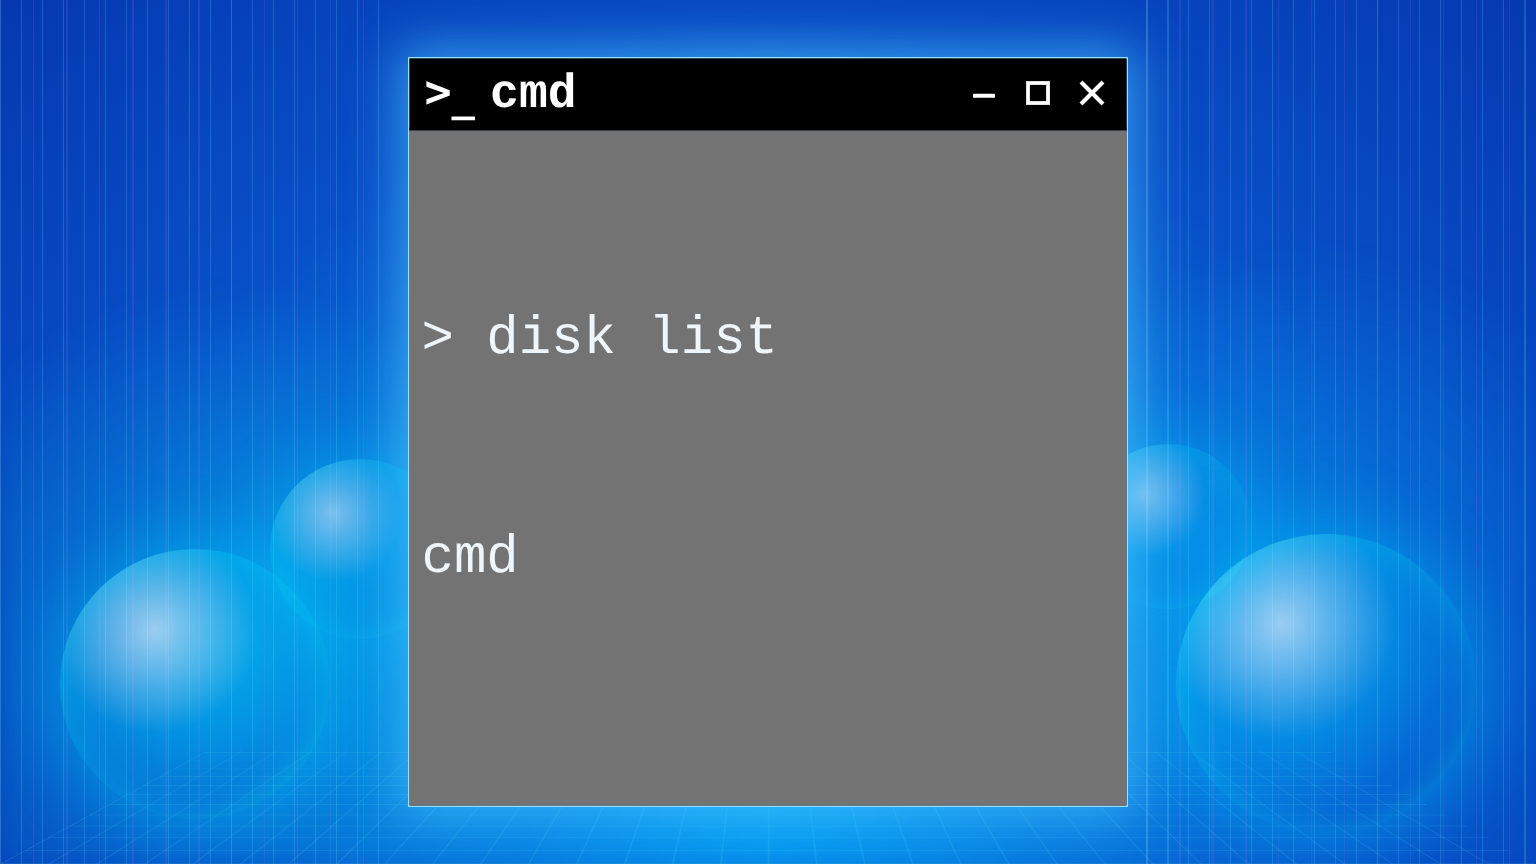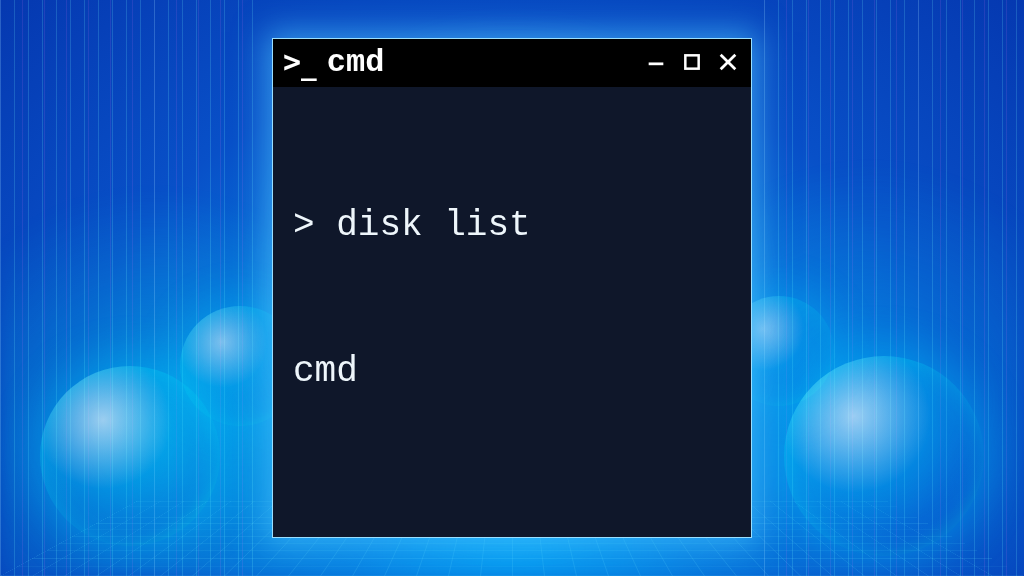--- a/index.html
+++ b/index.html
@@ -100,22 +100,22 @@
     }
     .ctl {
       width: 26px; height: 26px;
       display: flex; align-items: center; justify-content: center;
       cursor: pointer;
     }
     .ctl svg { stroke: #fff; stroke-width: 3; fill: none; }
 
     .terminal-body {
       flex: 1;
-      background: #0f172a;
-      padding: 18px 20px;
+      background: #737373;
+      padding: 18px 8px;
       color: #eef6fb;
       font-size: 36px;
       line-height: 1.35;
       font-family: 'Consolas', 'Courier New', monospace;
       white-space: pre;
       overflow: hidden;
     }
     .terminal-line { display: block; }
   </style>
 </head>

